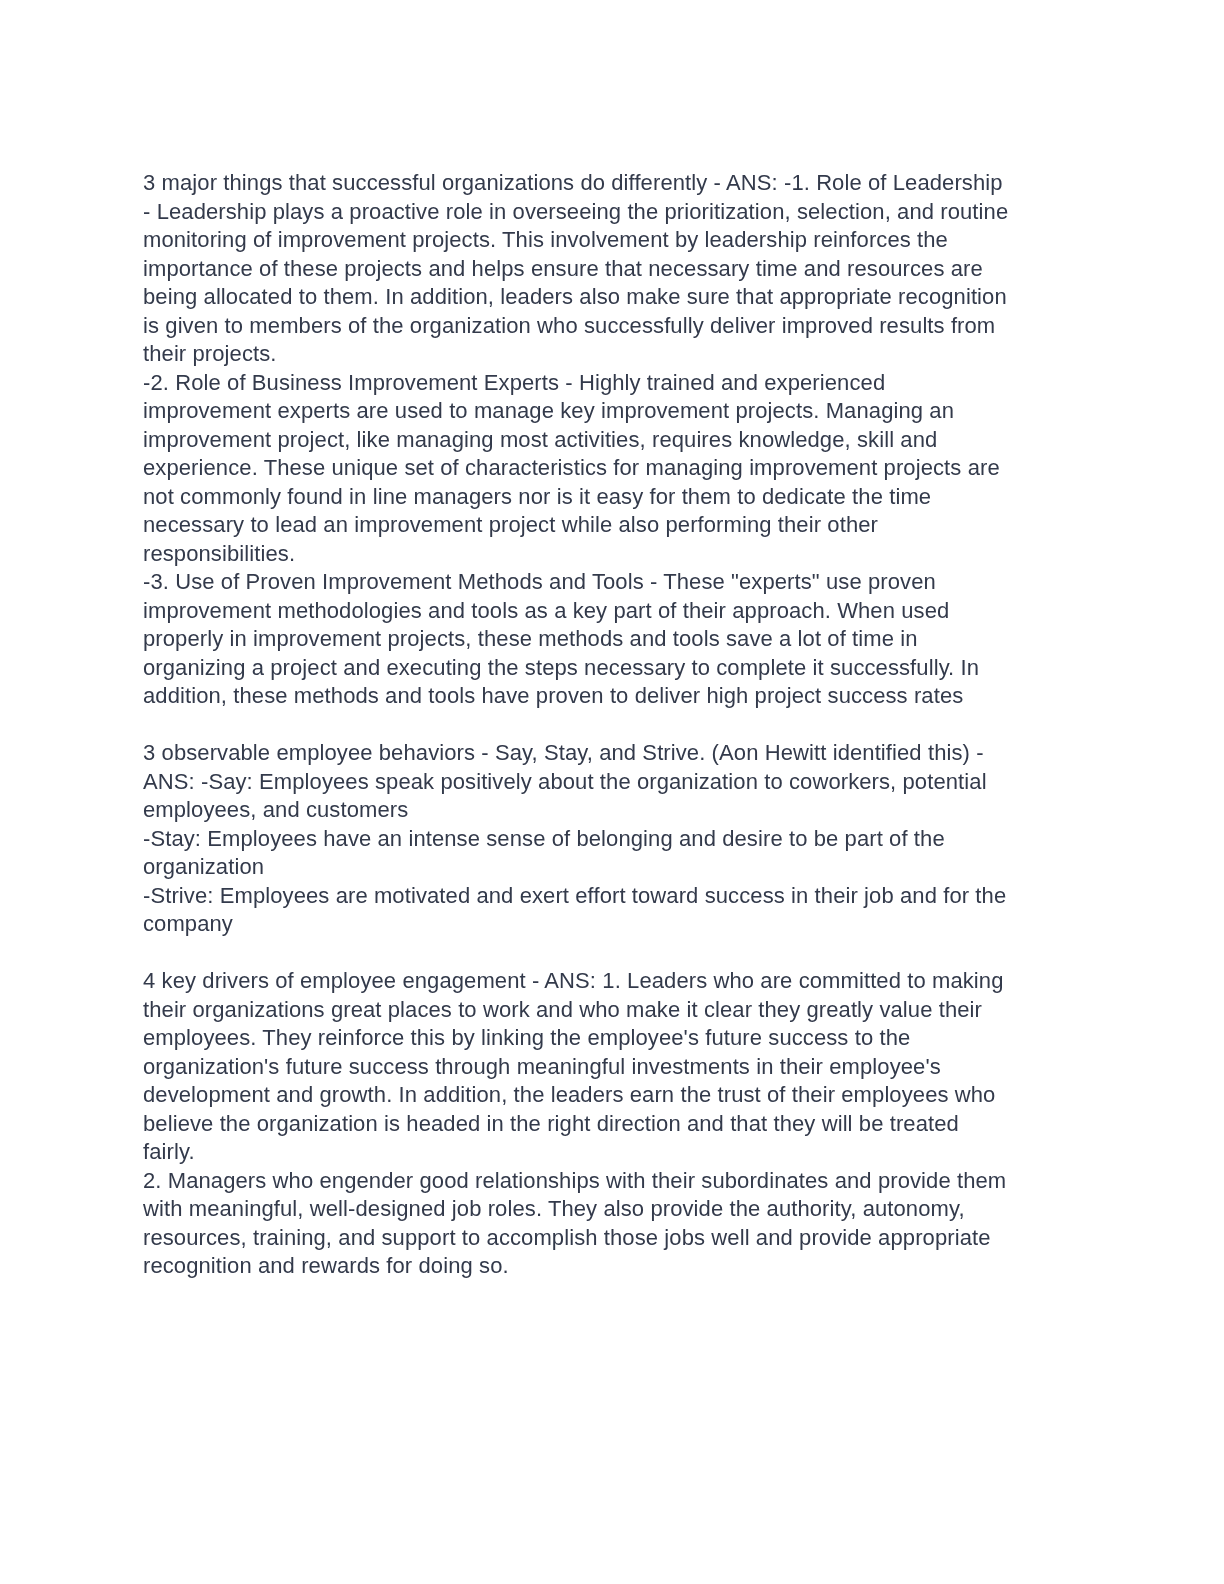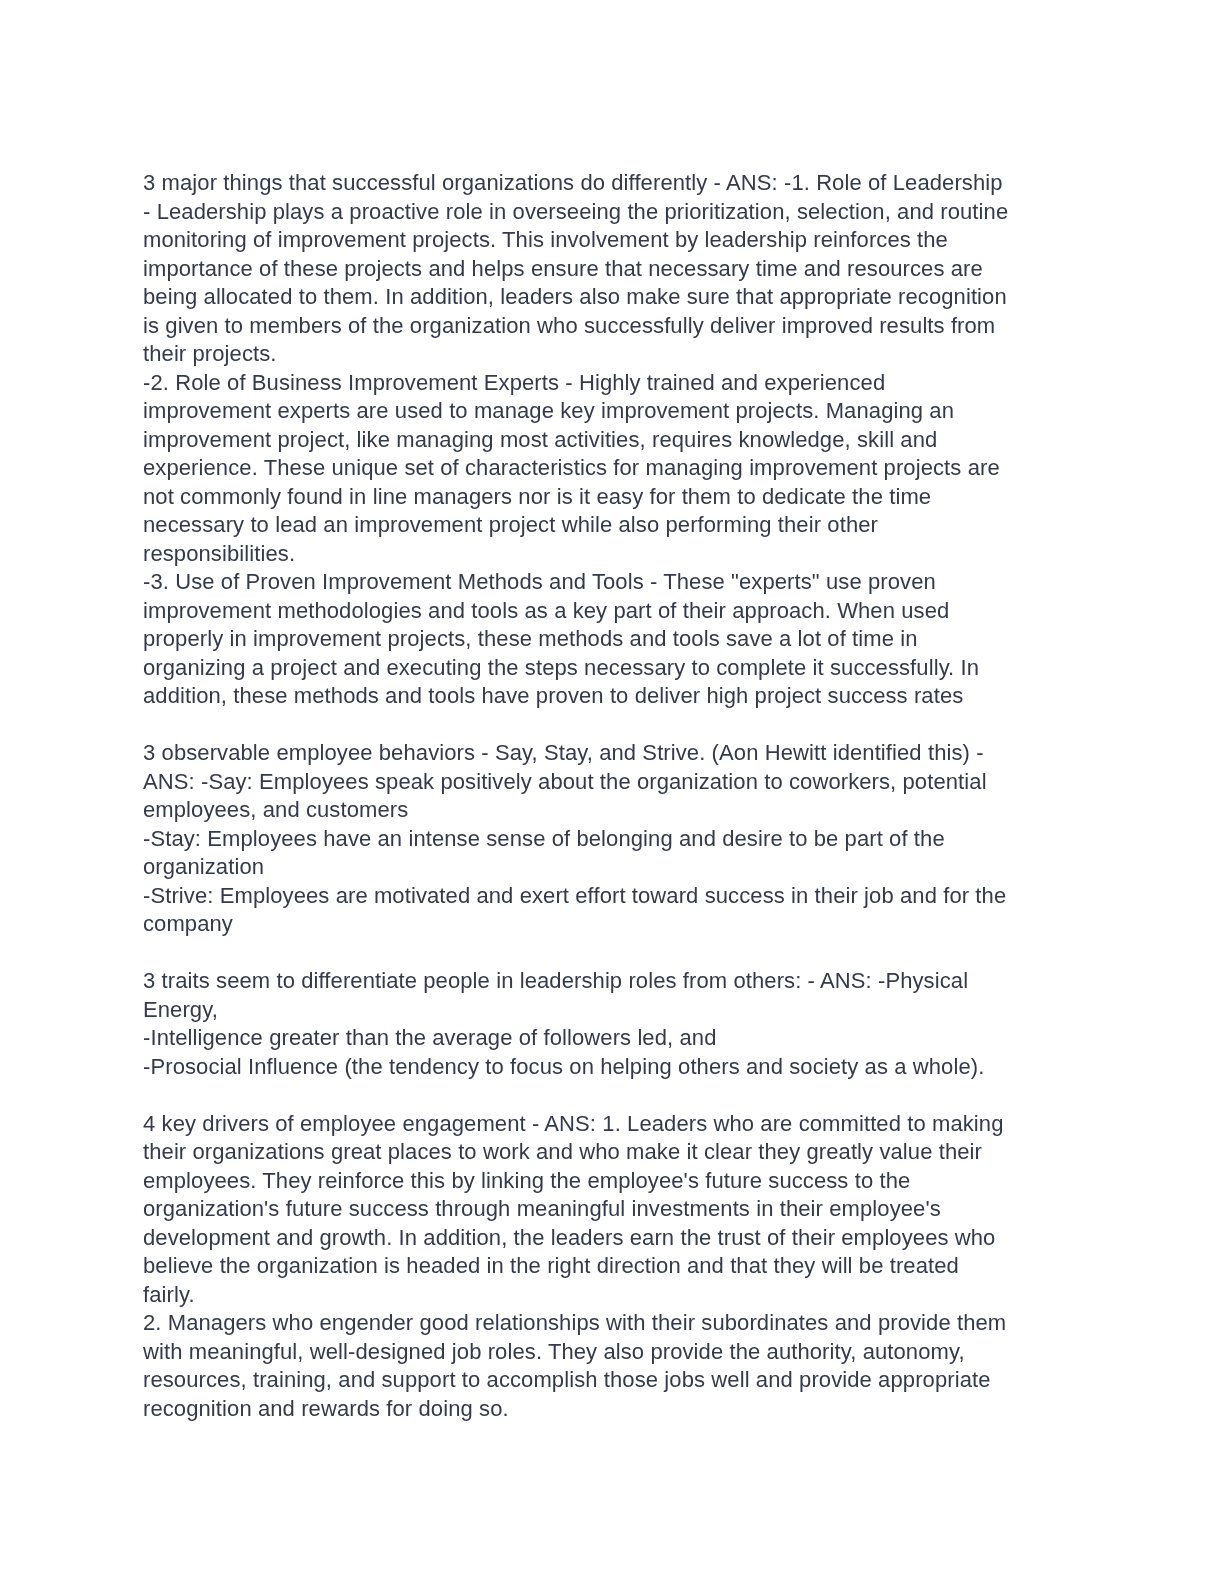--- a/index.html
+++ b/index.html
@@ -57,24 +57,20 @@
 properly in improvement projects, these methods and tools save a lot of time in
 organizing a project and executing the steps necessary to complete it successfully. In
 addition, these methods and tools have proven to deliver high project success rates</p>
     <p class="qa-block">3 observable employee behaviors - Say, Stay, and Strive. (Aon Hewitt identified this) -
 ANS: -Say: Employees speak positively about the organization to coworkers, potential
 employees, and customers
 -Stay: Employees have an intense sense of belonging and desire to be part of the
 organization
 -Strive: Employees are motivated and exert effort toward success in their job and for the
 company</p>
-    <p class="qa-block">3 traits seem to differentiate people in leadership roles from others: - ANS: -Physical
-Energy,
--Intelligence greater than the average of followers led, and
--Prosocial Influence (the tendency to focus on helping others and society as a whole).</p>
     <p class="qa-block">4 key drivers of employee engagement - ANS: 1. Leaders who are committed to making
 their organizations great places to work and who make it clear they greatly value their
 employees. They reinforce this by linking the employee's future success to the
 organization's future success through meaningful investments in their employee's
 development and growth. In addition, the leaders earn the trust of their employees who
 believe the organization is headed in the right direction and that they will be treated
 fairly.
 2. Managers who engender good relationships with their subordinates and provide them
 with meaningful, well-designed job roles. They also provide the authority, autonomy,
 resources, training, and support to accomplish those jobs well and provide appropriate

